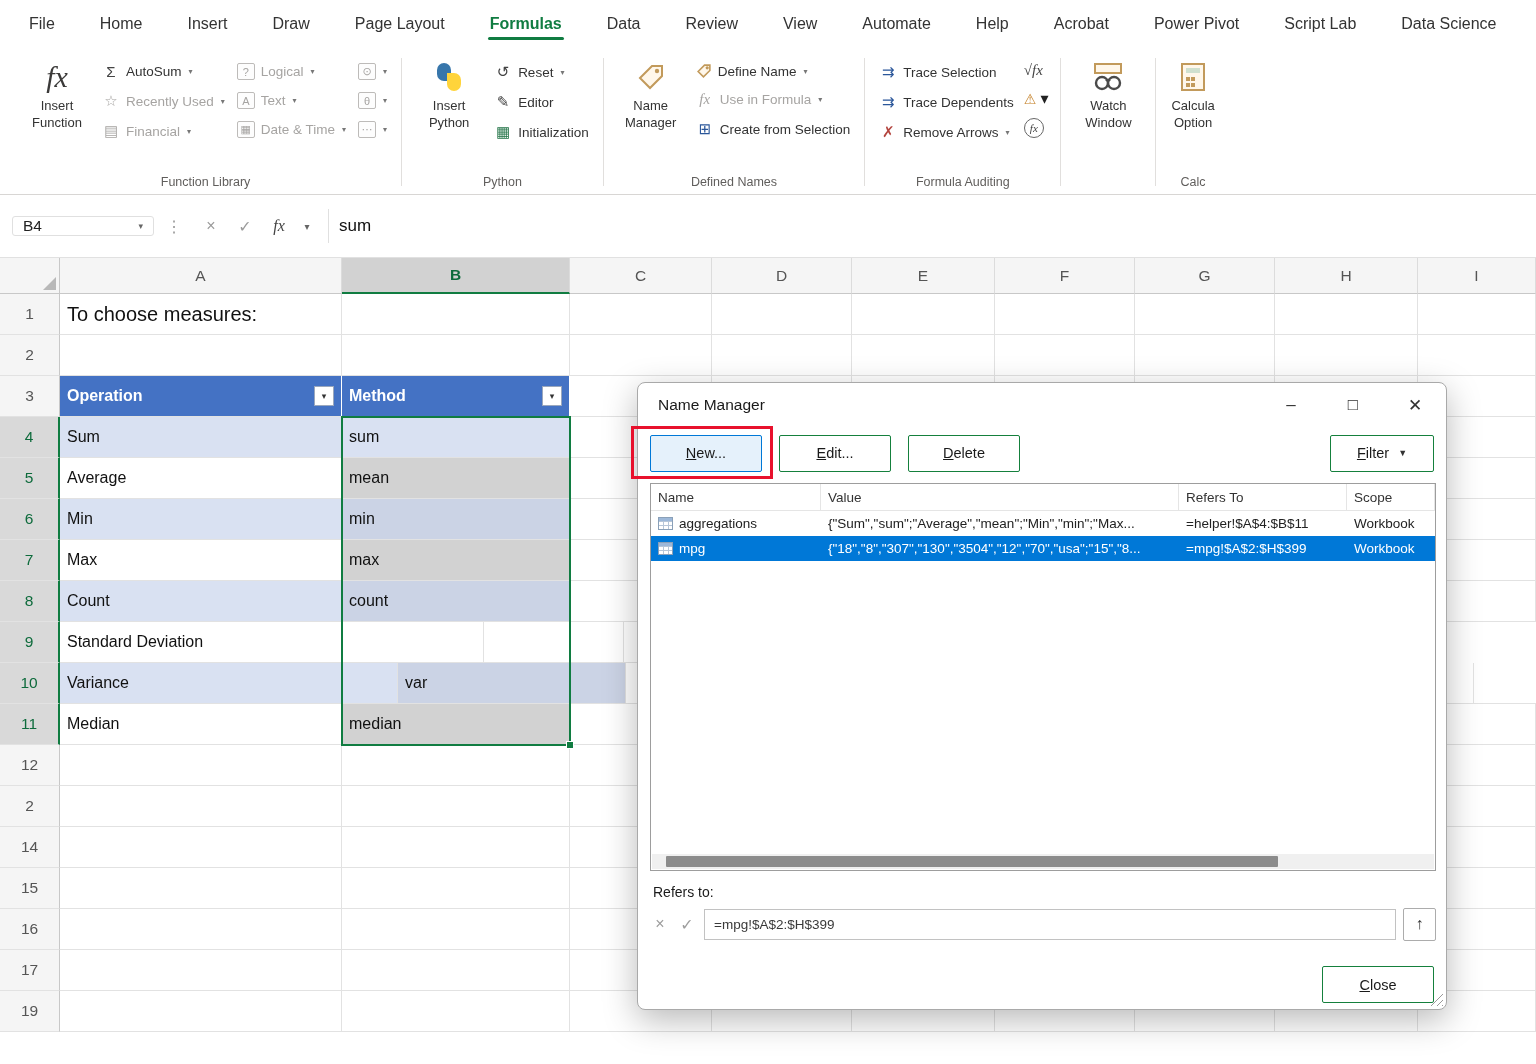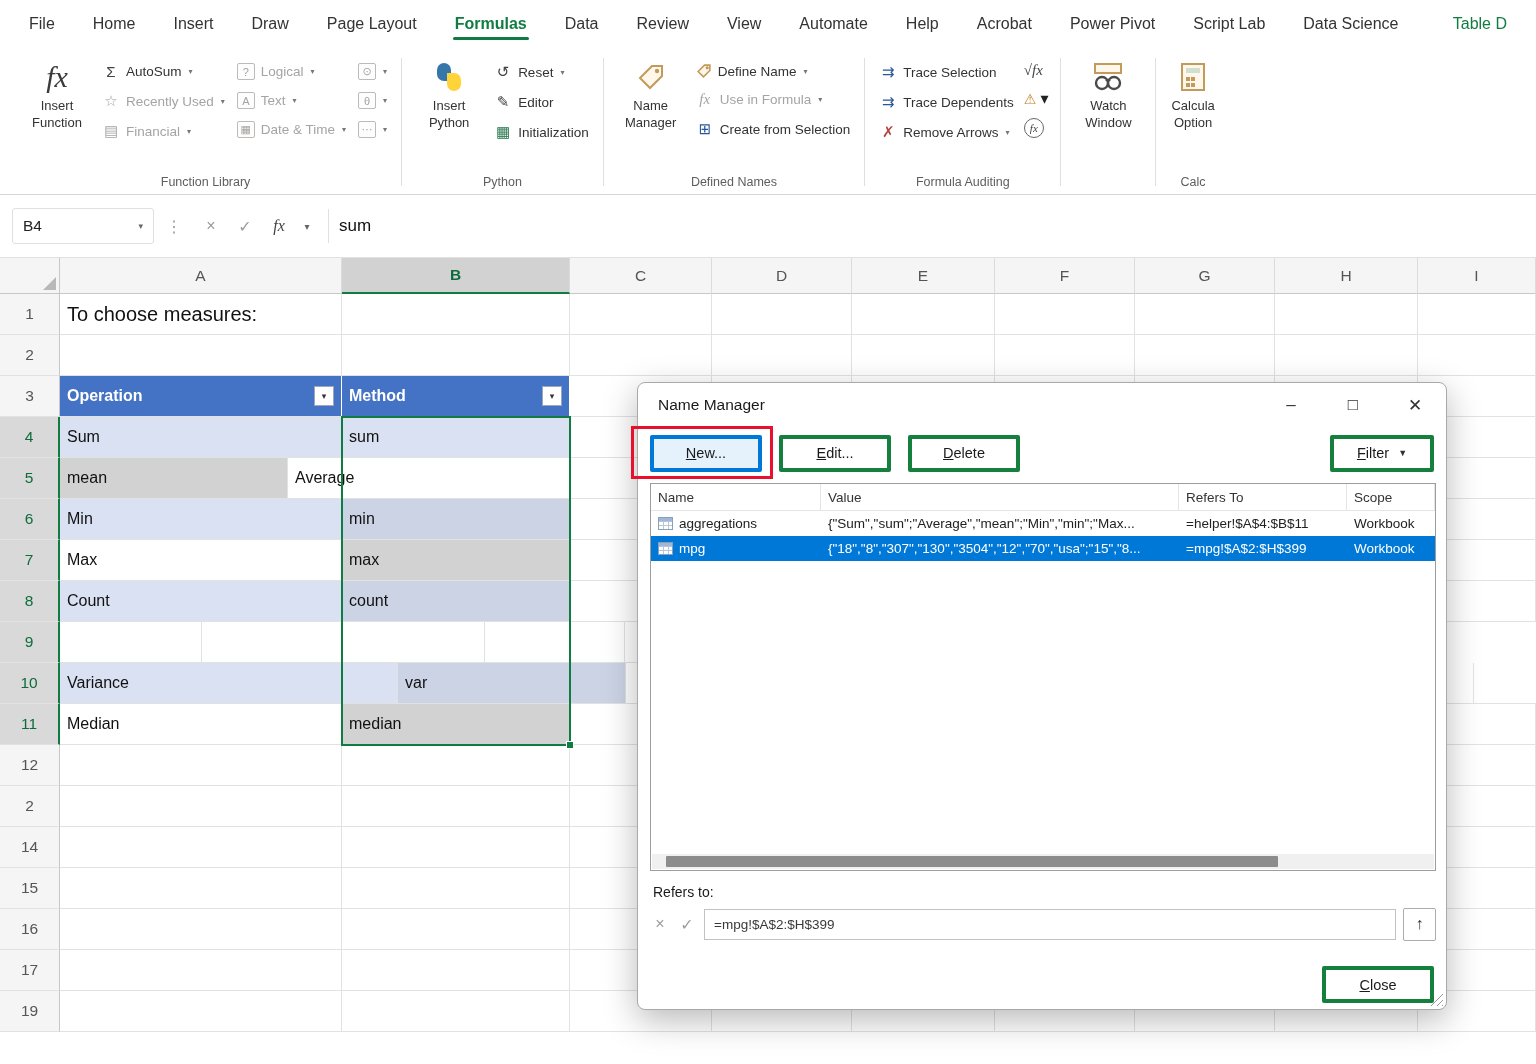--- a/index.html
+++ b/index.html
@@ -1,20 +1,20 @@
 <!DOCTYPE html>
 <html><head>
 <meta charset="utf-8">
 <style>
   *{margin:0;padding:0;box-sizing:border-box}
   html,body{width:1536px;height:1064px;overflow:hidden;background:#fff;
     font-family:"Liberation Sans",sans-serif;color:#222}
 
   
-  .tabbar{display:flex;align-items:center;height:48px;padding:16px 16px;gap:12px;background:#fff}
+  .tabbar{display:flex;align-items:center;height:48px;padding:16px 16px;gap:19px;background:#fff}
   .tab{padding:12px 13px;font-size:16px;color:#333;white-space:nowrap;position:relative;cursor:default}
   .tab.active{color:#107C41;font-weight:700}
   .tab.active::after{content:"";position:absolute;left:11px;right:11px;bottom:5px;height:3px;background:#107C41;border-radius:2px}
   .tab.contextual{color:#107C41;margin-left:auto}
 
   
   .ribbon{position:relative;display:flex;align-items:stretch;height:147px;
     border-bottom:1px solid #d8d6d4;padding:2px 6px 0 10px;overflow:hidden;background:#fff}
   .rgroup{position:relative;display:flex;align-items:flex-start;padding:4px 8px 24px;flex:none}
   .grouplabel{position:absolute;bottom:5px;left:0;right:0;text-align:center;font-size:12.5px;color:#605e5c;white-space:nowrap}
@@ -32,21 +32,21 @@
   .py-icon{position:relative;width:30px;height:30px;flex:none}
   .py-icon::before{content:"";position:absolute;left:3px;top:1px;width:14px;height:18px;background:#3776ab;border-radius:7px 7px 0 7px}
   .py-icon::after{content:"";position:absolute;right:3px;bottom:1px;width:14px;height:18px;background:#ffd43b;border-radius:0 7px 7px 7px}
   .vfx{font-family:"Liberation Serif",serif;font-style:italic;font-size:15px;color:#444}
   .evalfx{display:inline-flex;align-items:center;justify-content:center;width:20px;height:20px;border:1.5px solid #666;
     border-radius:50%;font-family:"Liberation Serif",serif;font-style:italic;font-size:11px;color:#444}
   .iconbtn{display:flex;align-items:center;gap:4px;padding:5px 4px}
 
   
   .fbar{display:flex;align-items:center;height:63px;padding:0 12px;background:#fff;border-bottom:1px solid #e1e1e1}
-  .namebox{display:flex;align-items:center;justify-content:space-between;width:142px;height:36px;
+  .namebox{display:flex;align-items:center;justify-content:space-between;width:142px;height:20px;
     border:1px solid #e0e0e0;padding:0 10px;font-size:15.5px;color:#222;border-radius:3px}
   .nb-chev{font-size:9px;color:#666}
   .fbar-dots{color:#9a9a9a;font-size:16px;margin:0 12px}
   .fbtn{width:34px;text-align:center;font-size:16px;color:#9b9b9b}
   .fbtn.fxb{font-family:"Liberation Serif",serif;font-style:italic;color:#444}
   .fbtn.fchev{font-size:10px;color:#666;width:22px}
   .fdiv{width:1px;height:34px;background:#e0e0e0;margin:0 10px}
   .fvalue{font-size:17px;color:#111}
 
   
@@ -73,21 +73,21 @@
   .selbox{position:absolute;left:341px;top:158px;width:230px;height:330px;border:2px solid #107C41;pointer-events:none;z-index:5}
   .selbox .handle{position:absolute;right:-5px;bottom:-5px;width:8px;height:8px;background:#107C41;border:1.5px solid #fff}
 
   
   .dialog{position:absolute;left:637px;top:382px;width:810px;height:628px;background:#fff;
     border:1px solid #a9a9a9;border-radius:8px;box-shadow:0 10px 34px rgba(0,0,0,.28);z-index:10;font-size:14px}
   .dtitle{position:absolute;top:0;left:0;right:0;height:44px;display:flex;align-items:center;padding-left:20px;font-size:15.5px;color:#1a1a1a}
   .dctrl{margin-left:auto;display:flex;height:44px}
   .dctrl span{width:62px;display:flex;align-items:center;justify-content:center;font-size:17px;color:#333}
   .dbtnrow{position:absolute;top:49px;left:12px;right:12px;height:42px;display:flex;align-items:center;gap:17px}
-  .dbtn{height:37px;min-width:112px;background:#fff;border:4px solid #15803d;font-size:14.5px;color:#1a1a1a;
+  .dbtn{height:37px;min-width:112px;background:#fff;border:1px solid #15803d;font-size:14.5px;color:#1a1a1a;
     display:flex;align-items:center;justify-content:center;border-radius:2px;padding:0 14px}
   .dbtn.focus{background:#e5f1fb;border-color:#0078d7}
   .dbtn.filterb{margin-left:auto;min-width:104px;gap:9px}
   .dbtn .fchev2{font-size:9px;color:#333}
   .accel{display:block}
   .accel::first-letter{text-decoration:underline}
   .dlist{position:absolute;left:12px;top:100px;width:786px;height:388px;border:1px solid #9d9d9d;background:#fff;overflow:hidden}
   .dlhead{display:flex;height:27px;border-bottom:1px solid #e5e5e5}
   .dlhead .hc{display:flex;align-items:center;padding:0 7px;font-size:13.5px;color:#333;border-right:1px solid #e5e5e5;flex:none}
   .hc0{width:170px}.hc1{width:358px}.hc2{width:168px}.hc3{width:88px}
@@ -393,22 +393,22 @@
         <div class="cell" style="width: 142px;"></div>
         <div class="cell" style="width: 140px;"></div>
         <div class="cell" style="width: 143px;"></div>
         <div class="cell" style="width: 140px;"></div>
         <div class="cell" style="width: 140px;"></div>
         <div class="cell" style="width: 143px;"></div>
         <div class="cell" style="width: 118px;"></div>
       </div>
       <div class="grow">
         <div class="rowhdr sel">5</div>
+        <div class="cell" style="width: 282px;">Average</div>
         <div class="cell selplain" style="width: 228px;">mean</div>
-        <div class="cell" style="width: 282px;">Average</div>
         <div class="cell" style="width: 142px;"></div>
         <div class="cell" style="width: 140px;"></div>
         <div class="cell" style="width: 143px;"></div>
         <div class="cell" style="width: 140px;"></div>
         <div class="cell" style="width: 140px;"></div>
         <div class="cell" style="width: 143px;"></div>
         <div class="cell" style="width: 118px;"></div>
       </div>
       <div class="grow">
         <div class="rowhdr sel">6</div>
@@ -441,20 +441,21 @@
         <div class="cell" style="width: 142px;"></div>
         <div class="cell" style="width: 140px;"></div>
         <div class="cell" style="width: 143px;"></div>
         <div class="cell" style="width: 140px;"></div>
         <div class="cell" style="width: 140px;"></div>
         <div class="cell" style="width: 143px;"></div>
         <div class="cell" style="width: 118px;"></div>
       </div>
       <div class="grow">
         <div class="rowhdr sel">9</div>
+        <div class="cell" style="width: 282px;">Standard Deviation</div>
         <div class="cell" style="width: 142px;"></div>
         <div class="cell" style="width: 140px;"></div>
         <div class="cell" style="width: 143px;"></div>
         <div class="cell" style="width: 140px;"></div>
         <div class="cell" style="width: 140px;"></div>
         <div class="cell" style="width: 143px;"></div>
         <div class="cell" style="width: 118px;"></div>
       </div>
       <div class="grow">
         <div class="rowhdr sel">10</div>

